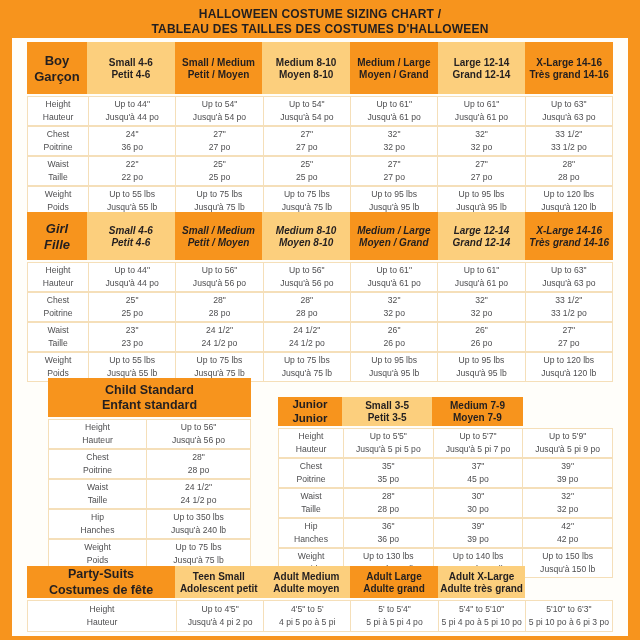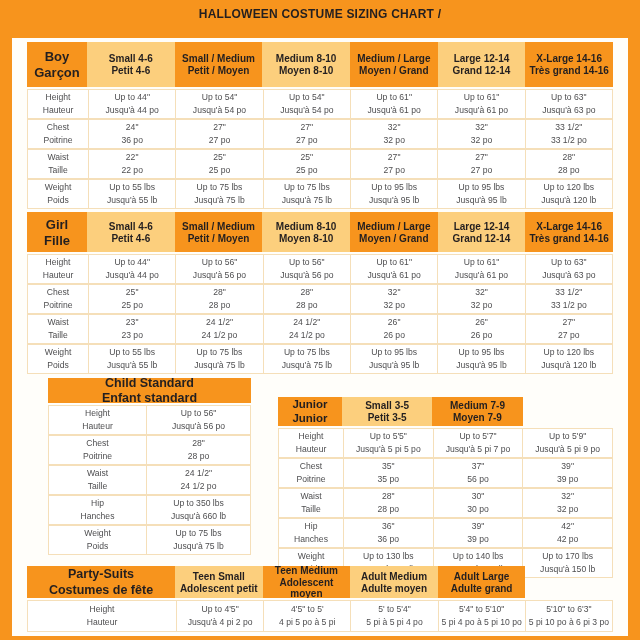--- a/index.html
+++ b/index.html
@@ -28,48 +28,49 @@
     text-align:center;gap:1px;overflow:hidden;
   }
   .dark{background:var(--orange,#F7941D);}
   .light{background:var(--light-orange,#FCCF7D);}
   .colhead .ln{font-size:10px;font-weight:700;color:var(--header-text,#231F20);line-height:11px;}
   .biglabel .ln{font-size:13px;font-weight:700;color:var(--header-text,#231F20);line-height:15px;}
   .tbody .ln{font-size:8.6px;color:var(--body-text,#4E4E50);line-height:11.5px;white-space:nowrap;}
 
   
   #table-boy{left:27px;top:42px;width:586px;}
-  #table-boy .thead{grid-template-columns:60px repeat(6,1fr);height:45px;}
+  #table-boy .thead{grid-template-columns:60px repeat(6,1fr);height:52px;}
   #table-boy .trow{grid-template-columns:60px repeat(6,1fr);height:28px;}
   
   #table-girl{left:27px;top:212px;width:586px;}
-  #table-girl .thead{grid-template-columns:60px repeat(6,1fr);height:40px;}
+  #table-girl .thead{grid-template-columns:60px repeat(6,1fr);height:48px;font-style:italic;}
   #table-girl .trow{grid-template-columns:60px repeat(6,1fr);height:28px;}
   
   #table-child{left:48px;top:378px;width:203px;}
-  #table-child .thead{grid-template-columns:1fr;height:25px;border-radius:12px;}
+  #table-child .thead{grid-template-columns:1fr;height:39px;border-radius:12px;}
   #table-child .trow{grid-template-columns:97px 1fr;height:28px;}
   #table-child .biglabel .ln{font-size:12.5px;line-height:14px;}
   
   #table-junior{left:278px;top:397px;width:335px;}
   #table-junior .thead{grid-template-columns:64px repeat(3,1fr);height:29px;}
   #table-junior .trow{grid-template-columns:64px repeat(3,1fr);height:28px;}
   #table-junior .biglabel .ln{font-size:11.5px;line-height:13px;}
   
   #table-party{left:27px;top:566px;width:586px;}
   #table-party .thead{grid-template-columns:148px repeat(5,1fr);height:32px;}
   #table-party .trow{grid-template-columns:148px repeat(5,1fr);height:30px;}
   #table-party .biglabel .ln{font-size:12.5px;line-height:14.5px;}
 </style>
 </head>
 <body>
 
 <div class="page">
   <header class="title-block">
     <div class="title-line">HALLOWEEN COSTUME SIZING CHART /</div>
+    <div class="title-line">TABLEAU DES TAILLES DES COSTUMES D'HALLOWEEN</div>
   </header>
   <div class="panel"></div>
   <div id="tables-layer">
       <div class="sizing-table" id="table-boy">
         <div class="thead">
           <div class="cell dark biglabel">
             <div class="ln en">Boy</div>
             <div class="ln fr">Garçon</div>
           </div>
           <div class="cell colhead light">
@@ -412,21 +413,21 @@
               <div class="ln fr">24 1/2 po</div>
             </div>
           </div>
           <div class="trow">
             <div class="cell rowlabel">
               <div class="ln en">Hip</div>
               <div class="ln fr">Hanches</div>
             </div>
             <div class="cell value">
               <div class="ln en">Up to 350 lbs</div>
-              <div class="ln fr">Jusqu'à 660 lb</div>
+              <div class="ln fr">Jusqu'à 240 lb</div>
             </div>
           </div>
           <div class="trow">
             <div class="cell rowlabel">
               <div class="ln en">Weight</div>
               <div class="ln fr">Poids</div>
             </div>
             <div class="cell value">
               <div class="ln en">Up to 75 lbs</div>
               <div class="ln fr">Jusqu'à 75 lb</div>
@@ -472,21 +473,21 @@
             <div class="cell rowlabel">
               <div class="ln en">Chest</div>
               <div class="ln fr">Poitrine</div>
             </div>
             <div class="cell value">
               <div class="ln en">35"</div>
               <div class="ln fr">35 po</div>
             </div>
             <div class="cell value">
               <div class="ln en">37"</div>
-              <div class="ln fr">56 po</div>
+              <div class="ln fr">45 po</div>
             </div>
             <div class="cell value">
               <div class="ln en">39"</div>
               <div class="ln fr">39 po</div>
             </div>
           </div>
           <div class="trow">
             <div class="cell rowlabel">
               <div class="ln en">Waist</div>
               <div class="ln fr">Taille</div>
@@ -529,47 +530,47 @@
             </div>
             <div class="cell value">
               <div class="ln en">Up to 130 lbs</div>
               <div class="ln fr">Jusqu'à 130 lb</div>
             </div>
             <div class="cell value">
               <div class="ln en">Up to 140 lbs</div>
               <div class="ln fr">Jusqu'à 190 lb</div>
             </div>
             <div class="cell value">
-              <div class="ln en">Up to 170 lbs</div>
+              <div class="ln en">Up to 150 lbs</div>
               <div class="ln fr">Jusqu'à 150 lb</div>
             </div>
           </div>
         </div>
       </div>
       <div class="sizing-table" id="table-party">
         <div class="thead">
           <div class="cell dark biglabel">
             <div class="ln en">Party-Suits</div>
             <div class="ln fr">Costumes de fête</div>
           </div>
           <div class="cell colhead light">
             <div class="ln en">Teen Small</div>
             <div class="ln fr">Adolescent petit</div>
           </div>
-          <div class="cell colhead dark">
-            <div class="ln en">Teen Medium</div>
-            <div class="ln fr">Adolescent moyen</div>
-          </div>
           <div class="cell colhead light">
             <div class="ln en">Adult Medium</div>
             <div class="ln fr">Adulte moyen</div>
           </div>
           <div class="cell colhead dark">
             <div class="ln en">Adult Large</div>
             <div class="ln fr">Adulte grand</div>
+          </div>
+          <div class="cell colhead light">
+            <div class="ln en">Adult X-Large</div>
+            <div class="ln fr">Adulte très grand</div>
           </div>
         </div>
         <div class="tbody">
           <div class="trow">
             <div class="cell rowlabel">
               <div class="ln en">Height</div>
               <div class="ln fr">Hauteur</div>
             </div>
             <div class="cell value">
               <div class="ln en">Up to 4'5"</div>

